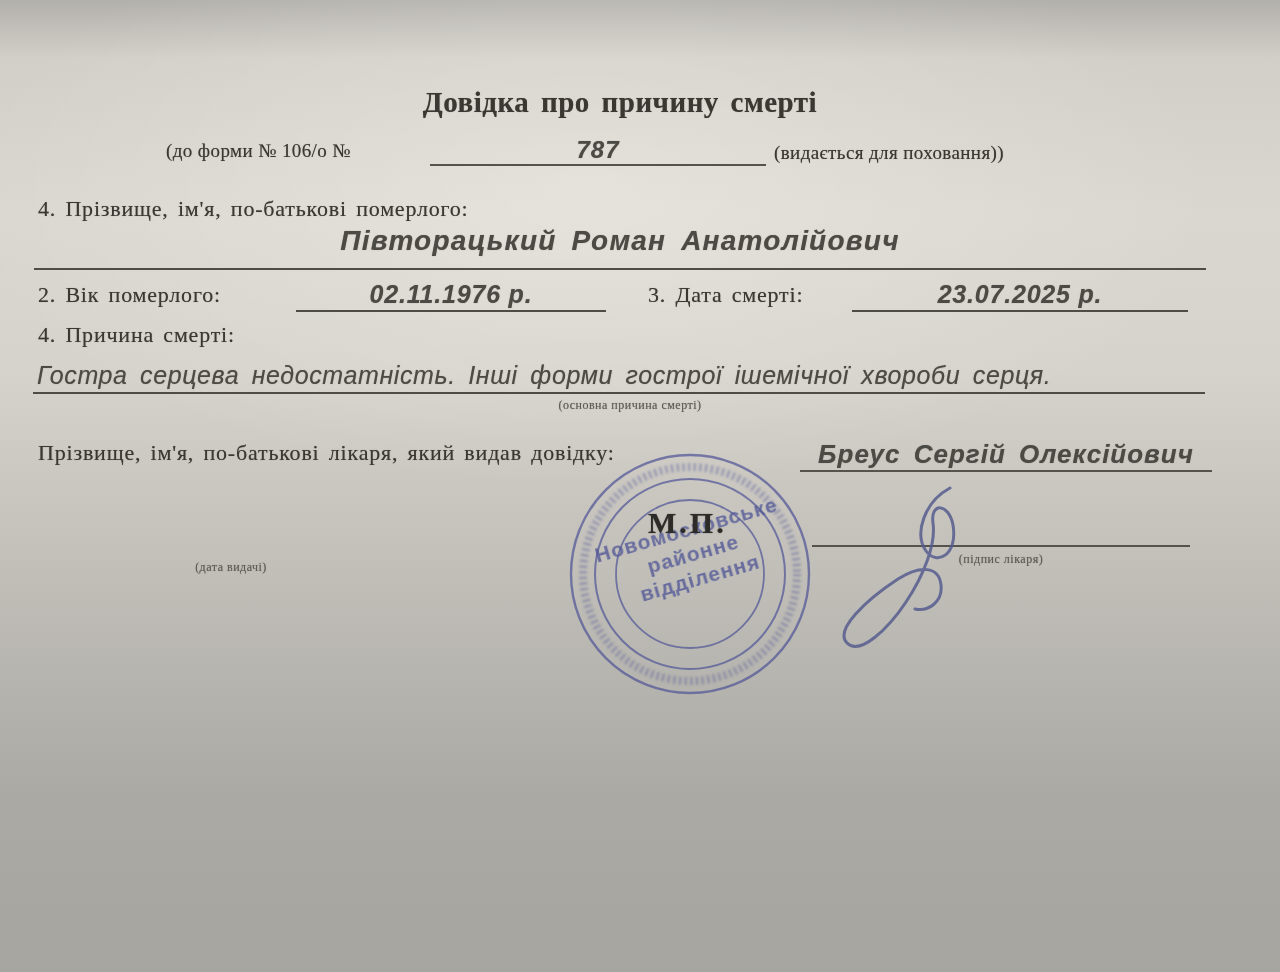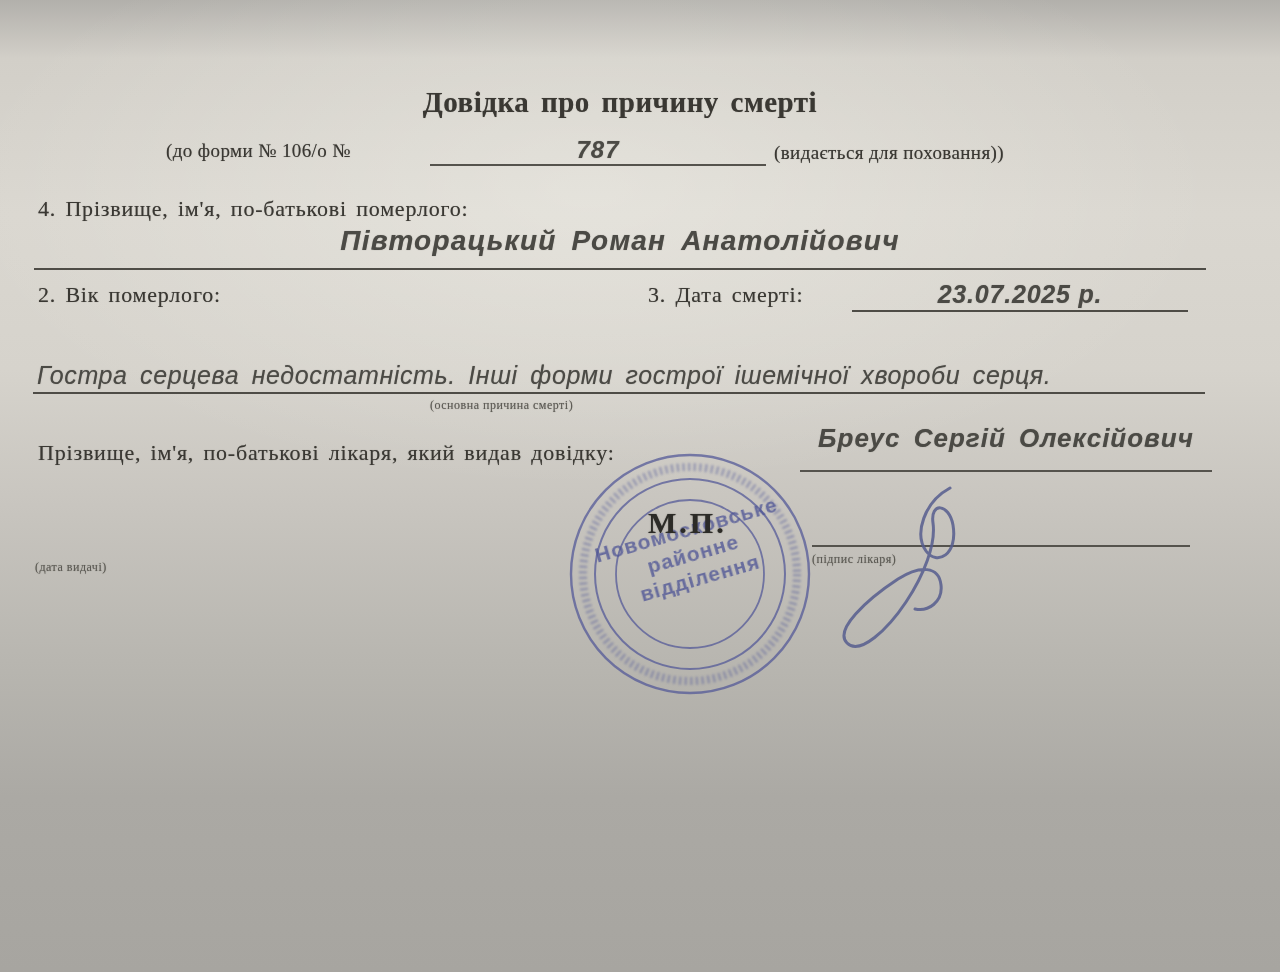--- a/index.html
+++ b/index.html
@@ -23,21 +23,21 @@
     font-style:italic;
     color:#4b4a45;
     text-shadow:0 0 1px rgba(75,74,69,0.5);
   }
   .uline{border-bottom:2px solid #55534d;}
   .uline-thick{border-bottom:2.5px solid #4e4c46;}
   .caption{
     font-family:"Liberation Serif", serif;
     font-size:12px;color:#5d5b55;letter-spacing:0.5px;
     text-shadow:0 0 1px rgba(93,91,85,0.6);
-    text-align:left;
+    text-align:center;
   }
   .title{
     width:1240px;left:0;top:86px;text-align:center;
     font-size:29px;font-weight:bold;letter-spacing:0.5px;word-spacing:4px;
   }
   .formline{font-size:19px;letter-spacing:0.4px;}
   .label{font-size:22px;letter-spacing:0.8px;word-spacing:3px;}
   .blank-center{display:flex;align-items:flex-end;justify-content:center;font-weight:bold;}
   .stamp-wrap{left:562px;top:448px;width:256px;height:256px;filter:blur(0.5px);}
   .stamp-text{
@@ -69,33 +69,37 @@
     <span class="fill" style="font-size:24px;letter-spacing:1px;">787</span>
   </div>
   <div class="abs printed formline" style="left:774px;top:142px;">(видається для поховання))</div>
 
   <div class="abs printed label" style="left:38px;top:196px;">4. Прізвище, ім'я, по-батькові померлого:</div>
   <div class="abs uline-thick blank-center" style="left:34px;top:230px;width:1172px;height:38px;">
     <span class="fill" style="font-size:28px;letter-spacing:1.2px;word-spacing:6px;padding-bottom:11px;">Півторацький Роман Анатолійович</span>
   </div>
 
   <div class="abs printed label" style="left:38px;top:282px;">2. Вік померлого:</div>
+  <div class="abs uline-thick blank-center" style="left:296px;top:276px;width:310px;height:34px;">
+    <span class="fill" style="font-size:25px;letter-spacing:0.8px;padding-bottom:1px;">02.11.1976 р.</span>
+  </div>
   <div class="abs printed label" style="left:648px;top:282px;">3. Дата смерті:</div>
   <div class="abs uline-thick blank-center" style="left:852px;top:276px;width:336px;height:34px;justify-content:center;">
     <span class="fill" style="font-size:25px;letter-spacing:0.8px;padding-bottom:1px;">23.07.2025 р.</span>
   </div>
 
+  <div class="abs printed label" style="left:38px;top:322px;">4. Причина смерті:</div>
   <div class="abs uline-thick" style="left:33px;top:354px;width:1172px;height:38px;">
     <span class="fill" style="font-size:25px;letter-spacing:0.6px;word-spacing:5px;position:absolute;left:4px;bottom:2px;white-space:nowrap;">Гостра серцева недостатність.  Інші форми гострої ішемічної хвороби серця.</span>
   </div>
   <div class="abs caption" style="left:430px;top:398px;width:400px;filter:blur(0.4px);">(основна причина смерті)</div>
 
   <div class="abs printed label" style="left:38px;top:440px;">Прізвище, ім'я, по-батькові лікаря, який видав довідку:</div>
   <div class="abs uline blank-center" style="left:800px;top:432px;width:412px;height:38px;">
-    <span class="fill" style="font-size:26px;letter-spacing:1px;word-spacing:5px;padding-bottom:16px;">Бреус Сергій Олексійович</span>
+    <span class="fill" style="font-size:26px;letter-spacing:1px;word-spacing:5px;padding-bottom:0;">Бреус Сергій Олексійович</span>
   </div>
 
   <div class="abs caption" style="left:35px;top:560px;width:392px;filter:blur(0.6px);">(дата видачі)</div>
 
   <div class="abs" style="left:812px;top:545px;width:378px;border-bottom:2px solid #55534d;"></div>
   <div class="abs caption" style="left:812px;top:552px;width:378px;filter:blur(0.5px);">(підпис лікаря)</div>
 
   <svg class="abs stamp-wrap" viewBox="0 0 256 256">
     <g stroke="rgba(84,90,152,0.75)" fill="none">
       <circle cx="128" cy="126" r="119" stroke-width="2.4"></circle>

